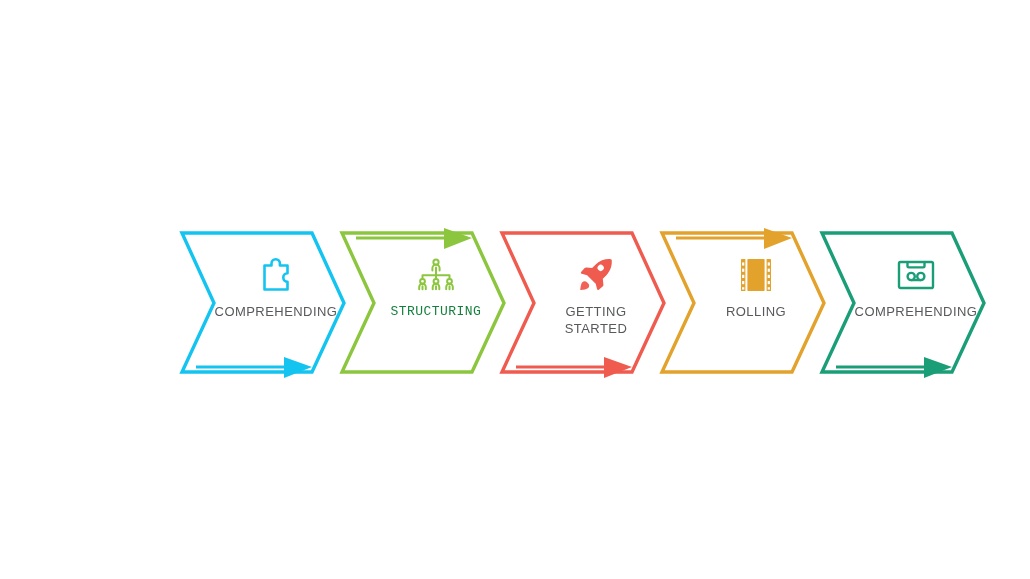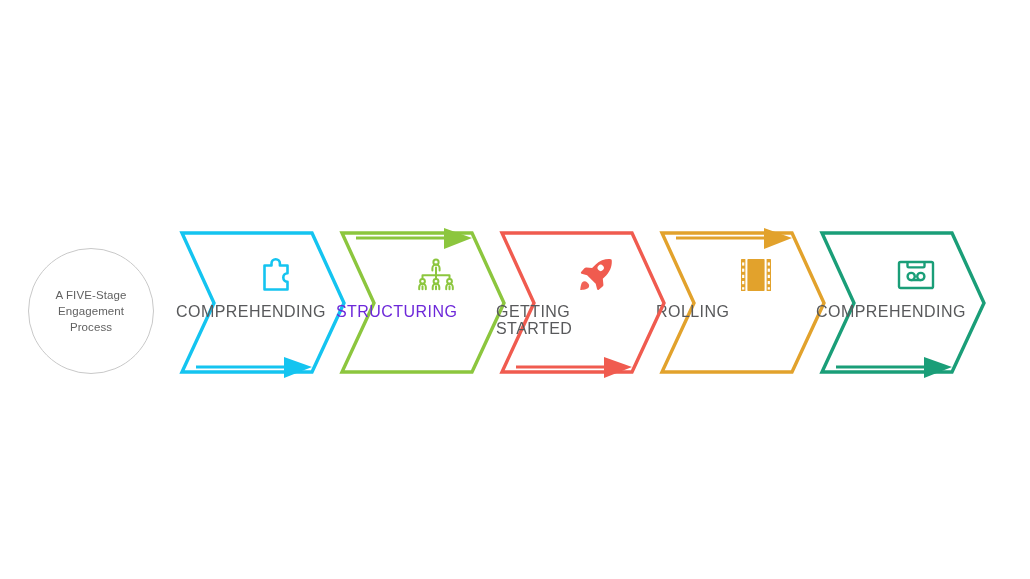--- a/index.html
+++ b/index.html
@@ -55,45 +55,40 @@
     left:50%;
     transform:translateX(-50%);
     width:44px;height:44px;
     display:flex;align-items:center;justify-content:center;
   }
   .stage-icon svg{position:static;display:block;}
   .stage-label{
     position:absolute;
     top:88px;
     left:0;right:0;
-    text-align:left;
-    font-size:16px;
+    text-align:center;
+    font-size:13px;
     line-height:17px;
     letter-spacing:.45px;
     color:#58595b;
     white-space:pre-line;
   }
 
   
   #stage-0{left:176px;}
   #stage-1{left:336px;}
   #stage-2{left:496px;}
   #stage-3{left:656px;}
   #stage-4{left:816px;}
 </style>
 </head>
 <body style="background: rgb(255, 255, 255);">
 
 <div id="stage">
 
-  <div class="intro-circle" style="border-color: rgb(201, 201, 201);">
-    <div class="intro-text" style="color: rgb(97, 97, 97);">A FIVE-Stage
-Engagement
-Process</div>
-  </div>
 
   <div class="stage" id="stage-0">
     <svg width="200" height="175" viewBox="0 0 200 175">
       <path class="chev" fill="none" stroke-width="3.4" stroke-linejoin="miter" stroke-linecap="butt" d="M 6,18 L 136,18 L 168,88 L 136,157 L 6,157 L 38,88 Z" stroke="#14C4F0"></path>
       <g class="arrow-bottom">
         <line x1="20" y1="152" x2="112" y2="152" stroke-width="3.2" stroke="#14C4F0"></line>
         <polygon points="108,142 136,152 108,163" fill="#14C4F0"></polygon>
       </g>
     </svg>
     <div class="stage-body">
@@ -127,21 +122,21 @@
 
             <circle cx="7.5" cy="23.3" r="2.4"></circle>
             <path d="M4.2,31.2 v-2.2 a3.3,3.3 0 0,1 6.6,0 v2.2 M7.5,28.3 v2.9"></path>
             <circle cx="21" cy="23.3" r="2.4"></circle>
             <path d="M17.7,31.2 v-2.2 a3.3,3.3 0 0,1 6.6,0 v2.2 M21,28.3 v2.9"></path>
             <circle cx="34.5" cy="23.3" r="2.4"></circle>
             <path d="M31.2,31.2 v-2.2 a3.3,3.3 0 0,1 6.6,0 v2.2 M34.5,28.3 v2.9"></path>
           </g>
         </svg>
       </div>
-      <div class="stage-label" style="color: #6d28d9;">STRUCTURING</div>
+      <div class="stage-label" style="color: #15803d; font-family: Liberation Mono, monospace;">STRUCTURING</div>
     </div>
   </div>
 
   <div class="stage" id="stage-3">
     <svg width="200" height="175" viewBox="0 0 200 175">
       <path class="chev" fill="none" stroke-width="3.4" stroke-linejoin="miter" stroke-linecap="butt" d="M 6,18 L 136,18 L 168,88 L 136,157 L 6,157 L 38,88 Z" stroke="#E2A22C"></path>
       <g class="arrow-top">
         <line x1="20" y1="23" x2="112" y2="23" stroke-width="3.2" stroke="#E2A22C"></line>
         <polygon points="108,13 136,23 108,34" fill="#E2A22C"></polygon>
       </g>

